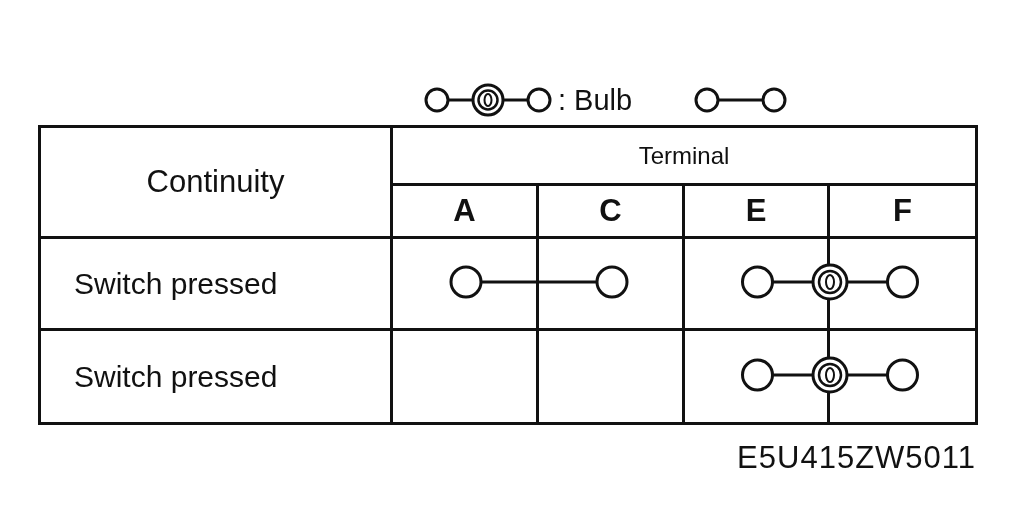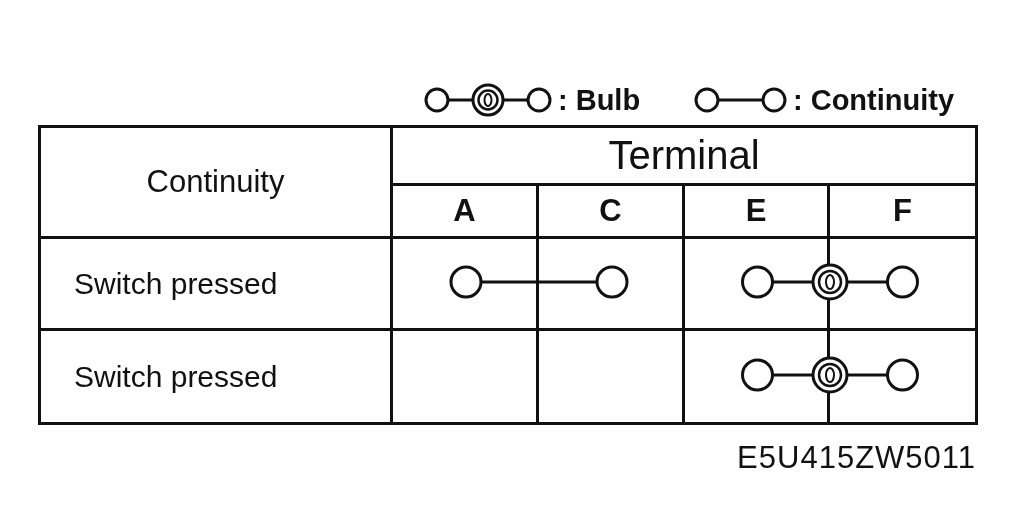--- a/index.html
+++ b/index.html
@@ -16,21 +16,20 @@
     background: #ffffff;
     overflow: hidden;
   }
   .legend-group {
     position: absolute;
     top: 78px;
     display: flex;
     align-items: center;
     gap: 6px;
     height: 44px;
-    font-weight: bold;
   }
   .legend-group.bulb { left: 424px; }
   .legend-group.continuity { left: 694px; }
   .legend-label {
     font-size: 29px;
     line-height: 44px;
     white-space: nowrap;
   }
   .ctable {
     position: absolute;
@@ -60,21 +59,21 @@
   .cell.br { border-right: 3px solid #111111; }
   .cell.bt { border-top: 3px solid #111111; }
   .cell.cond-head {
     grid-column: 1;
     grid-row: 1 / 3;
     font-size: 31px;
   }
   .cell.term-head {
     grid-column: 2 / 6;
     grid-row: 1;
-    font-size: 40px;
+    font-size: 24px;
   }
   .cell.col-head { font-weight: bold; font-size: 31px; }
   .cell.cond-body {
     justify-content: flex-start;
     padding-left: 33px;
     font-size: 30px;
   }
   .overlay {
     position: absolute;
     inset: 0;
@@ -107,21 +106,20 @@
     </svg>
     <span class="legend-label">: Bulb</span>
   </div>
 
   <div class="legend-group continuity">
     <svg width="93" height="44" viewBox="0 0 93 44">
       <circle cx="13" cy="22" r="11" fill="#ffffff" stroke="#111111" stroke-width="3"></circle>
       <line x1="24" y1="22" x2="69" y2="22" stroke="#111111" stroke-width="3"></line>
       <circle cx="80" cy="22" r="11" fill="#ffffff" stroke="#111111" stroke-width="3"></circle>
     </svg>
-    <span class="legend-label">: Continuity</span>
   </div>
 
   <div class="ctable">
     <div class="grid">
 
       <div class="cell cond-head br">Continuity</div>
 
       <div class="cell term-head">Terminal</div>
 
       <div class="cell col-head br bt" style="grid-column:2;grid-row:2">A</div>

